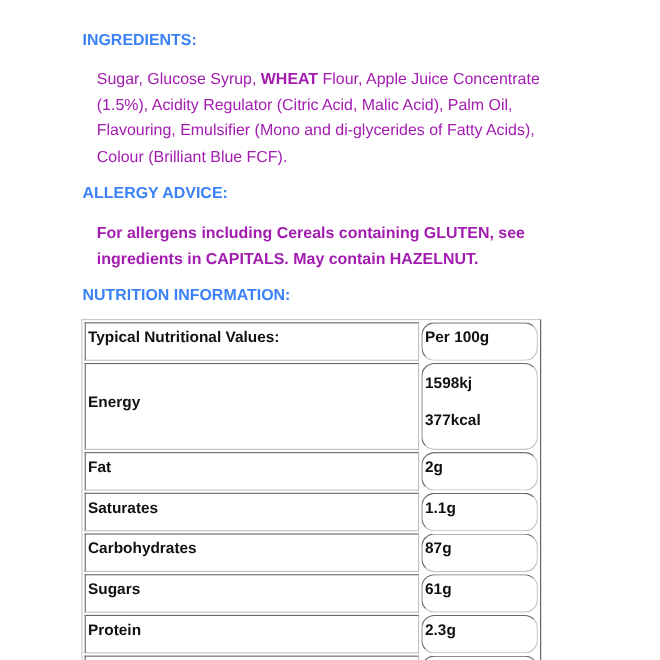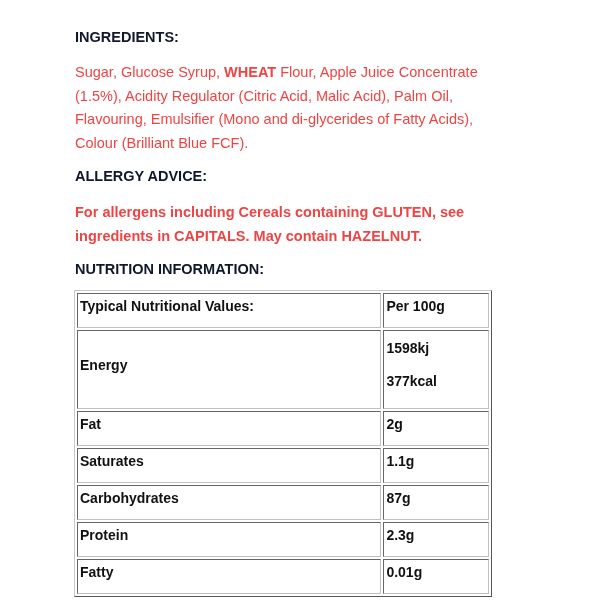--- a/index.html
+++ b/index.html
@@ -19,30 +19,30 @@
       position: absolute;
       left: 75px;
       top: 0;
       width: 420px;
     }
     .heading {
       position: absolute;
       left: 0;
       font-size: 14.5px;
       font-weight: bold;
-      color: #0f172a;
+      color: #3b82f6;
       white-space: nowrap;
     }
     .para {
       position: absolute;
-      left: 0;
+      left: 13px;
       width: 420px;
       font-size: 14.5px;
       line-height: 23.5px;
-      color: #ef4444;
+      color: #a21caf;
     }
     .para b { font-weight: bold; }
     .allergy {
       font-weight: bold;
     }
     table.nutrition {
       position: absolute;
       left: 74px;
       top: 290px;
       width: 418px;
@@ -56,21 +56,21 @@
     }
     table.nutrition td {
       border: 1px solid;
       border-color: #666666 #c0c0c0 #c0c0c0 #666666;
       padding: 2px 2px 12px 2px;
       height: 19px;
       vertical-align: middle;
       line-height: 18px;
     }
     table.nutrition td.label { width: 300px; }
-    table.nutrition td.val { width: 100px; }
+    table.nutrition td.val { width: 100px; border-radius: 12px; }
     table.nutrition tr.energy td { height: 63px; }
     .energy-lines span {
       display: block;
     }
     .energy-lines .kj { margin-bottom: 15px; }
   </style>
 </head>
 <body>
 
 <div class="content">
@@ -104,20 +104,24 @@
     </tr>
     <tr>
       <td class="label">Saturates</td>
       <td class="val">1.1g</td>
     </tr>
     <tr>
       <td class="label">Carbohydrates</td>
       <td class="val">87g</td>
     </tr>
     <tr>
+      <td class="label">Sugars</td>
+      <td class="val">61g</td>
+    </tr>
+    <tr>
       <td class="label">Protein</td>
       <td class="val">2.3g</td>
     </tr>
     <tr>
       <td class="label">Fatty</td>
       <td class="val">0.01g</td>
     </tr>
   </tbody>
 </table>
 

